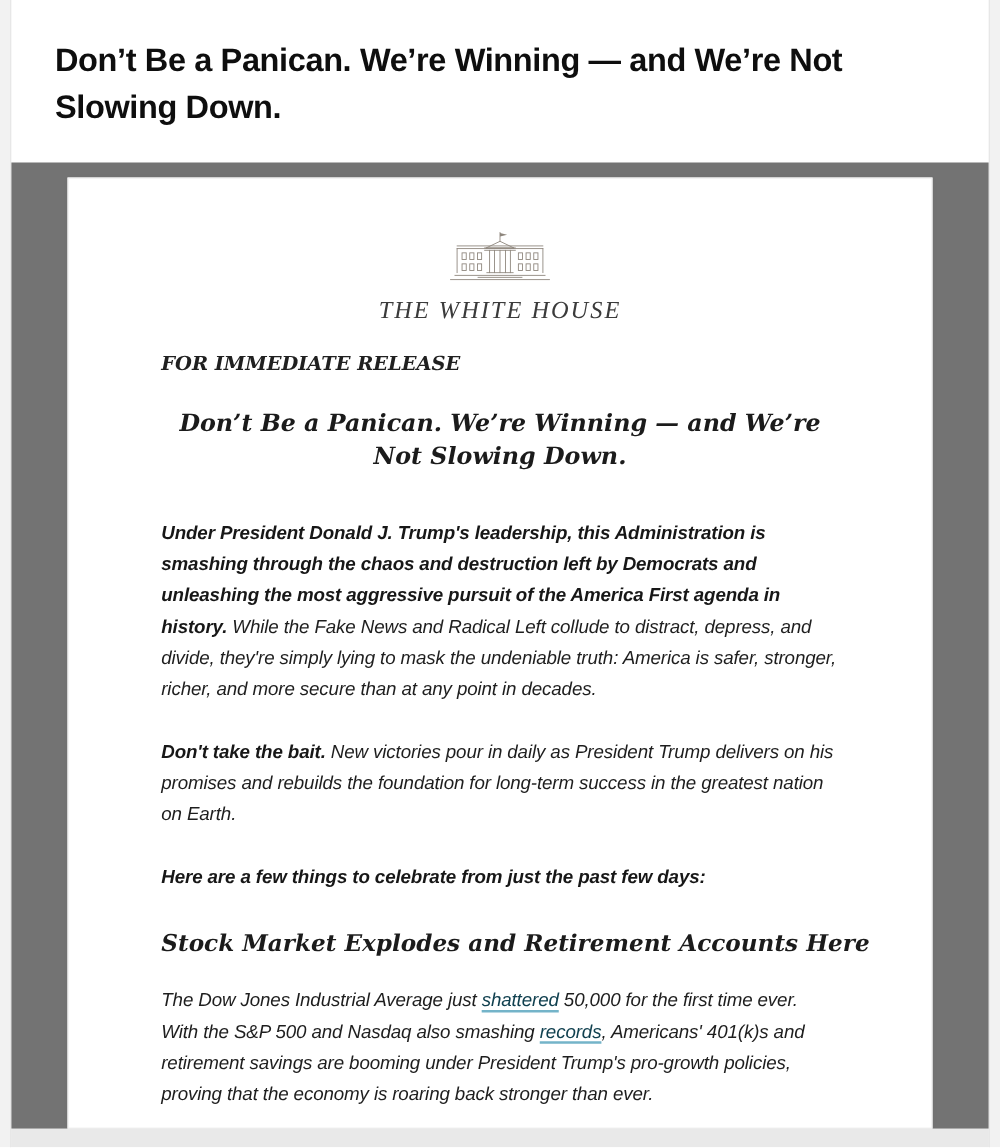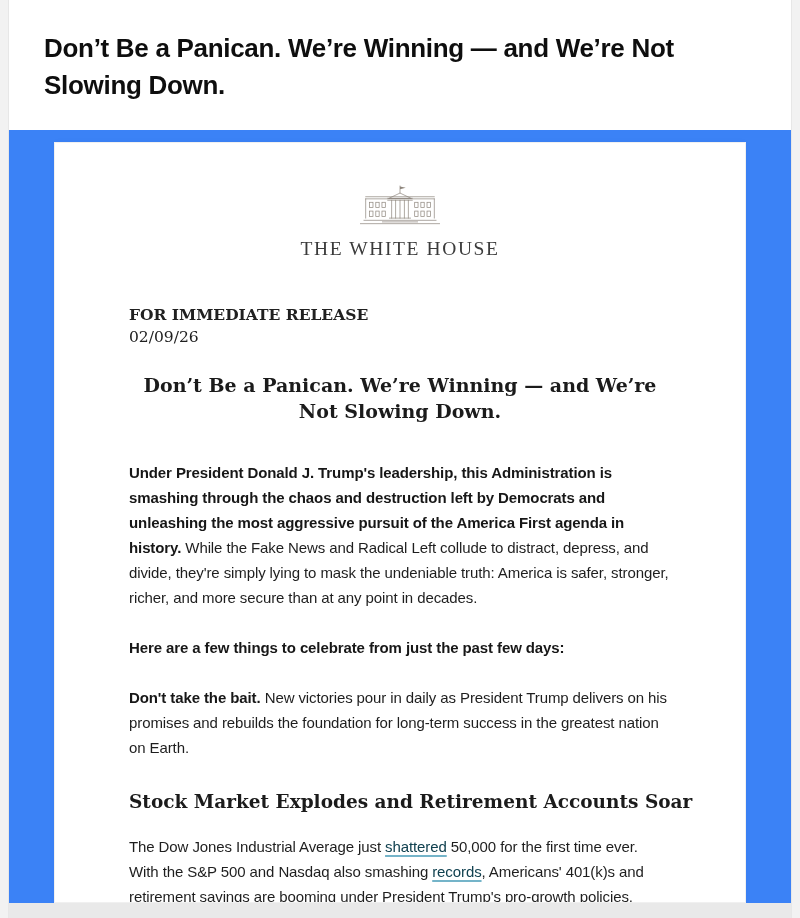--- a/index.html
+++ b/index.html
@@ -20,41 +20,41 @@
 
   
   .masthead { height: 130px; box-sizing: border-box; padding: 30px 60px 0 44px; background:#ffffff; }
   .masthead h1 {
     margin: 0; max-width: 672px;
     font-size: 26px; line-height: 37px; font-weight: 700;
     letter-spacing: -0.3px; color: #0e0e0e;
   }
 
   
-  .email-band { margin: 0 8px; background: #3b82f6; padding: 12px 46px 0; }
+  .email-band { margin: 0 8px; background: #737373; padding: 12px 46px 0; font-style: italic; }
   .card {
     box-sizing: border-box; height: 761px; overflow: hidden;
     background: #ffffff; border: 1px solid #f0f0f0;
     box-shadow: 0 0 6px rgba(0,0,0,0.03);
     padding: 42px 74px 0;
   }
 
   .logo { text-align: center; }
   .logo svg { display: block; margin: 0 auto 7px; }
   .logo-name {
     font-family: "Liberation Serif", serif;
     font-size: 19.5px; letter-spacing: 1.6px; color: #3b3b3b;
   }
   .logo-sub {
     margin-top: 6px;
     font-size: 8.5px; letter-spacing: 3.6px; color: #4c4c4c; font-weight: 700;
   }
 
   .release {
-    margin-top: 44px;
+    margin-top: 20px;
     font-family: "DejaVu Serif", serif;
     font-size: 15.5px; line-height: 22px; color: #202020;
   }
   .release .label { font-weight: 700; }
 
   h2.headline {
     font-family: "DejaVu Serif", serif;
     font-size: 19px; line-height: 26px; font-weight: 700;
     color: #1b1b1b; text-align: center;
     margin: 24px auto 0; max-width: 540px;
@@ -137,34 +137,33 @@
 
           <line x1="9" y1="40" x2="91" y2="40"></line>
           <line x1="30" y1="41.8" x2="70" y2="41.8"></line>
           <line x1="5" y1="43.8" x2="95" y2="43.8"></line>
         </svg>
         <div class="logo-name">THE WHITE HOUSE</div>
       </div>
 
       <div class="release">
         <div class="label">FOR IMMEDIATE RELEASE</div>
-        <div class="date">02/09/26</div>
       </div>
 
       <h2 class="headline">Don’t Be a Panican. We’re Winning — and We’re Not Slowing Down.</h2>
 
       <div class="bodytext">
 
         <p class="first"><strong>Under President Donald J. Trump's leadership, this Administration is smashing through the chaos and destruction left by Democrats and unleashing the most aggressive pursuit of the America First agenda in history.</strong><span> While the Fake News and Radical Left collude to distract, depress, and divide, they're simply lying to mask the undeniable truth: America is safer, stronger, richer, and more secure than at any point in decades.</span></p>
 
+        <p><strong>Don't take the bait.</strong><span> New victories pour in daily as President Trump delivers on his promises and rebuilds the foundation for long-term success in the greatest nation on Earth.</span></p>
+
         <p><strong>Here are a few things to celebrate from just the past few days:</strong></p>
 
-        <p><strong>Don't take the bait.</strong><span> New victories pour in daily as President Trump delivers on his promises and rebuilds the foundation for long-term success in the greatest nation on Earth.</span></p>
-
-        <h3 class="section">Stock Market Explodes and Retirement Accounts Soar</h3>
+        <h3 class="section">Stock Market Explodes and Retirement Accounts Here</h3>
 
         <p class="after-heading"><span>The Dow Jones Industrial Average just </span><a class="link">shattered</a><span> 50,000 for the first time ever. With the S&amp;P 500 and Nasdaq also smashing </span><a class="link">records</a><span>, Americans' 401(k)s and retirement savings are booming under President Trump's pro-growth policies, proving that the economy is roaring back stronger than ever.</span></p>
 
       </div>
     </div>
   </div>
 
   <div class="bottom-band"></div>
 
 </div>

